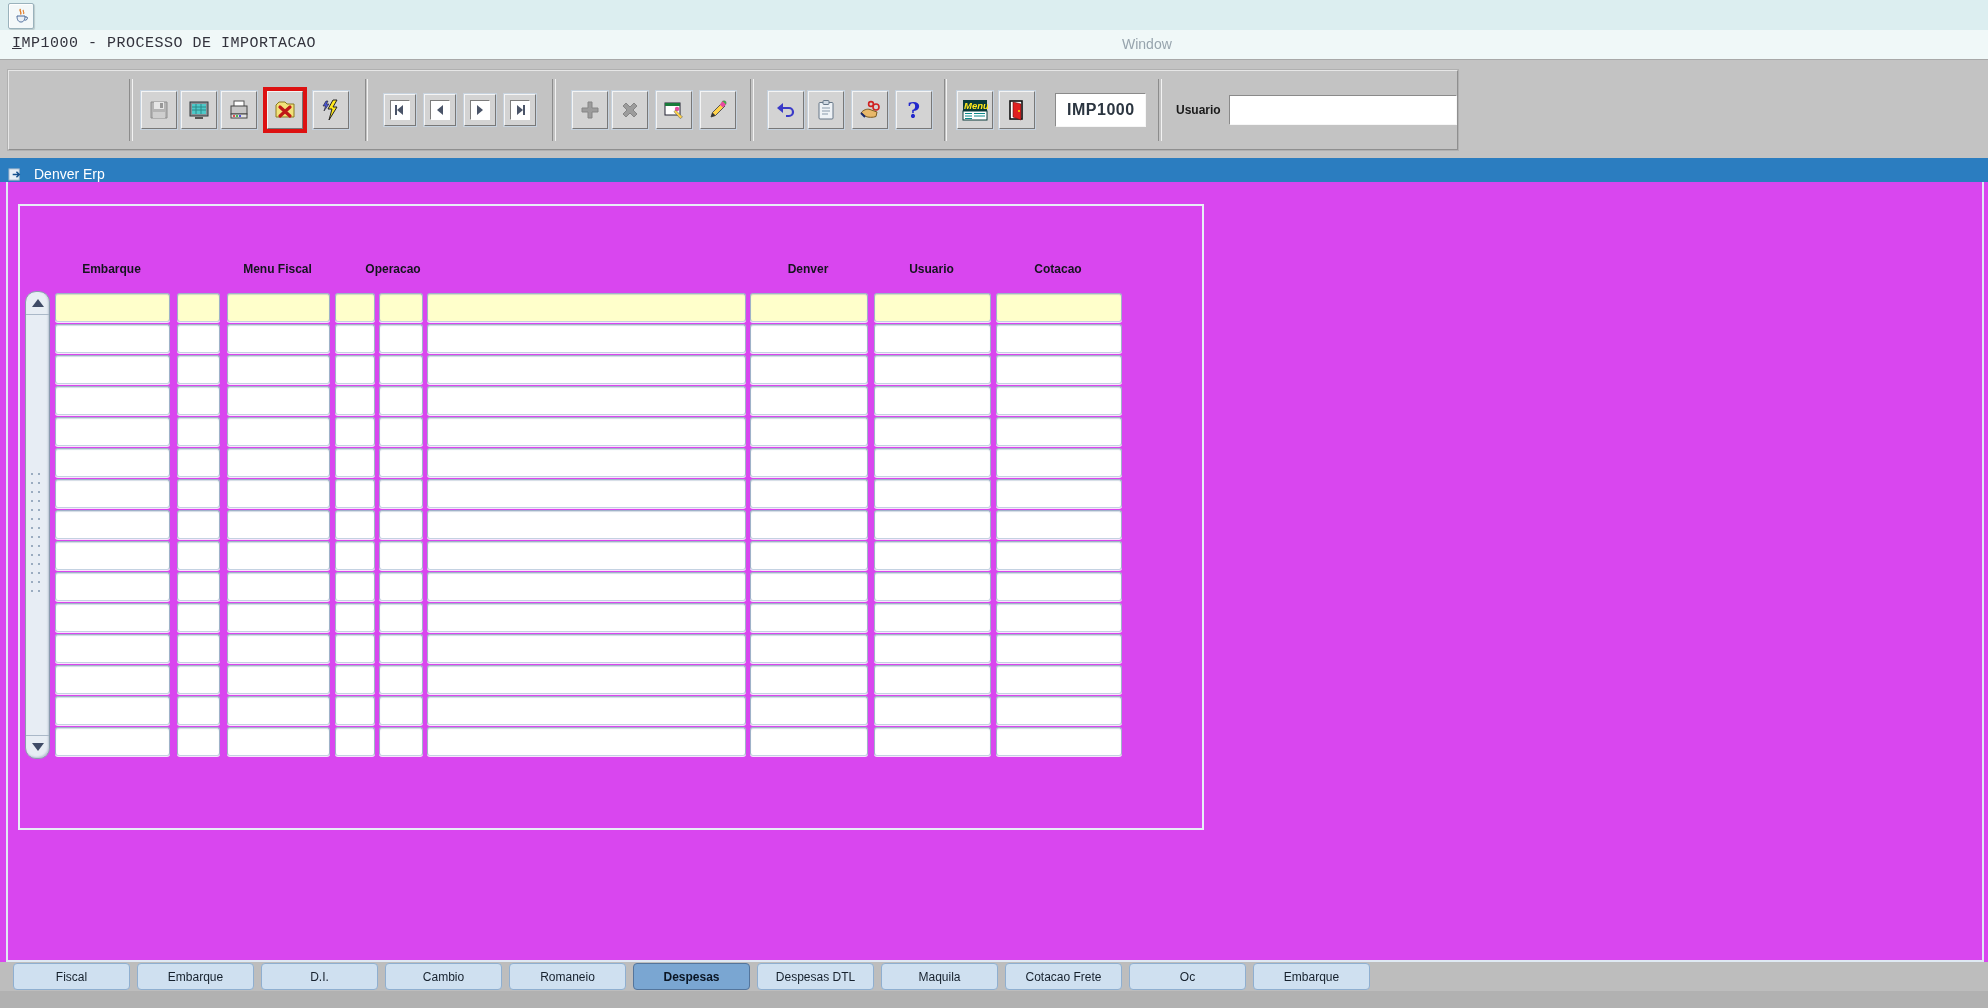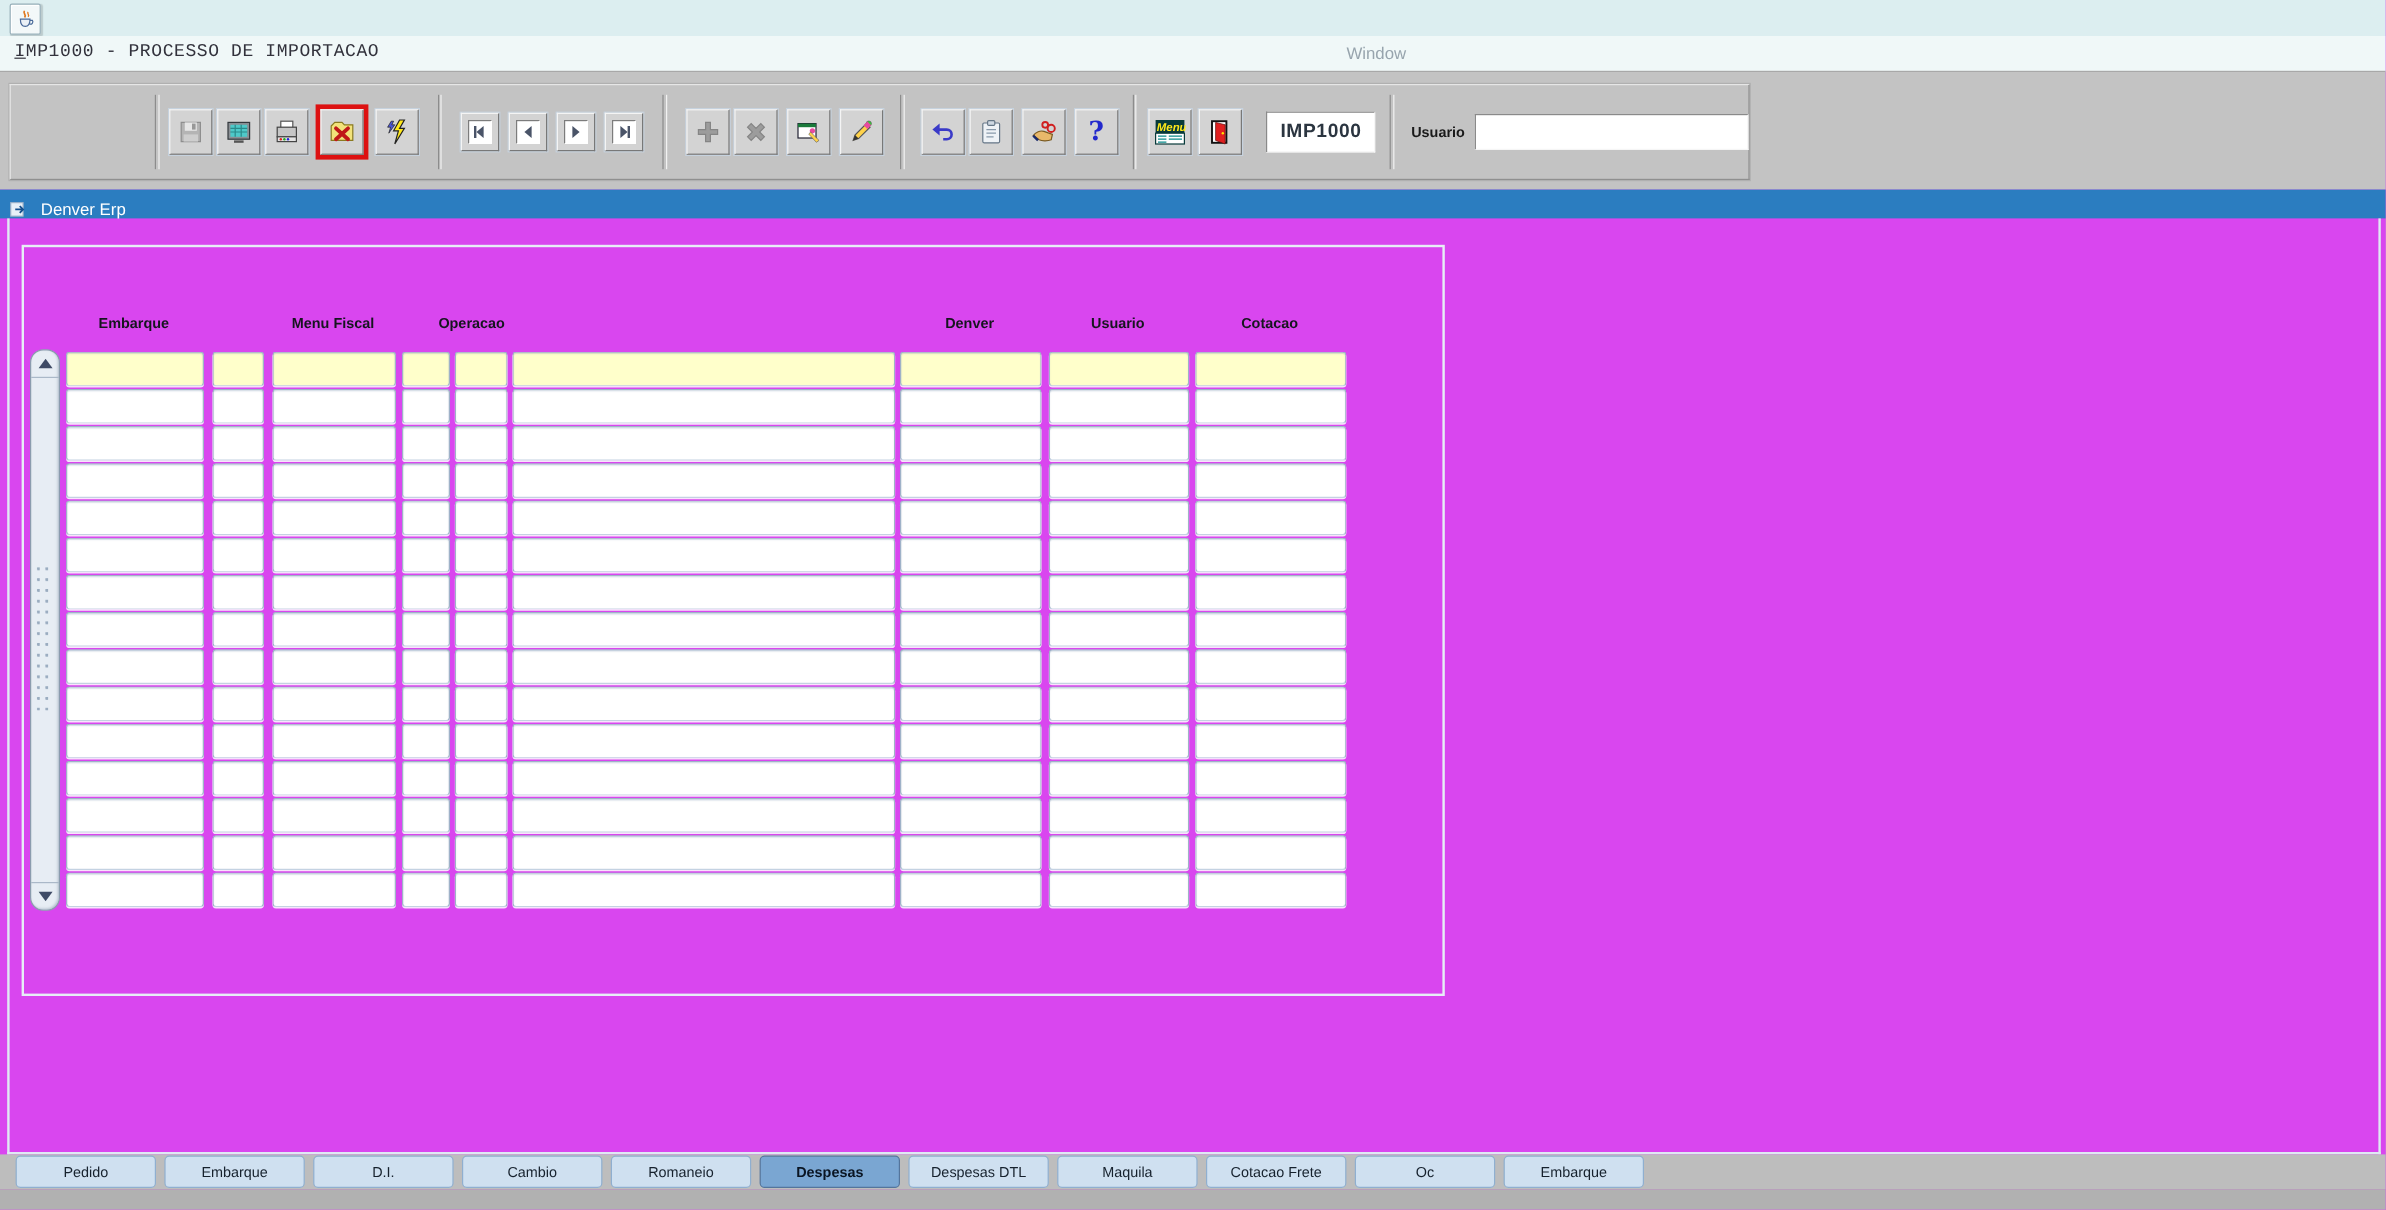--- a/index.html
+++ b/index.html
@@ -418,21 +418,21 @@
     </div>
     <div class="sb-texture"></div>
     <div class="sb-down">
       <svg width="12" height="8" viewBox="0 0 12 8">
           <polygon points="0,0 12,0 6,8" fill="#3f4b66"></polygon>
         </svg>
     </div>
   </div>
 
   <div class="tab-bar" id="tab-bar">
-      <div class="tab">Pedido</div>
+      <div class="tab">Fiscal</div>
       <div class="tab">Embarque</div>
       <div class="tab">D.I.</div>
       <div class="tab">Cambio</div>
       <div class="tab">Romaneio</div>
       <div class="tab selected">Despesas</div>
       <div class="tab">Despesas DTL</div>
       <div class="tab">Maquila</div>
       <div class="tab">Cotacao Frete</div>
       <div class="tab">Oc</div>
       <div class="tab">Embarque</div>

